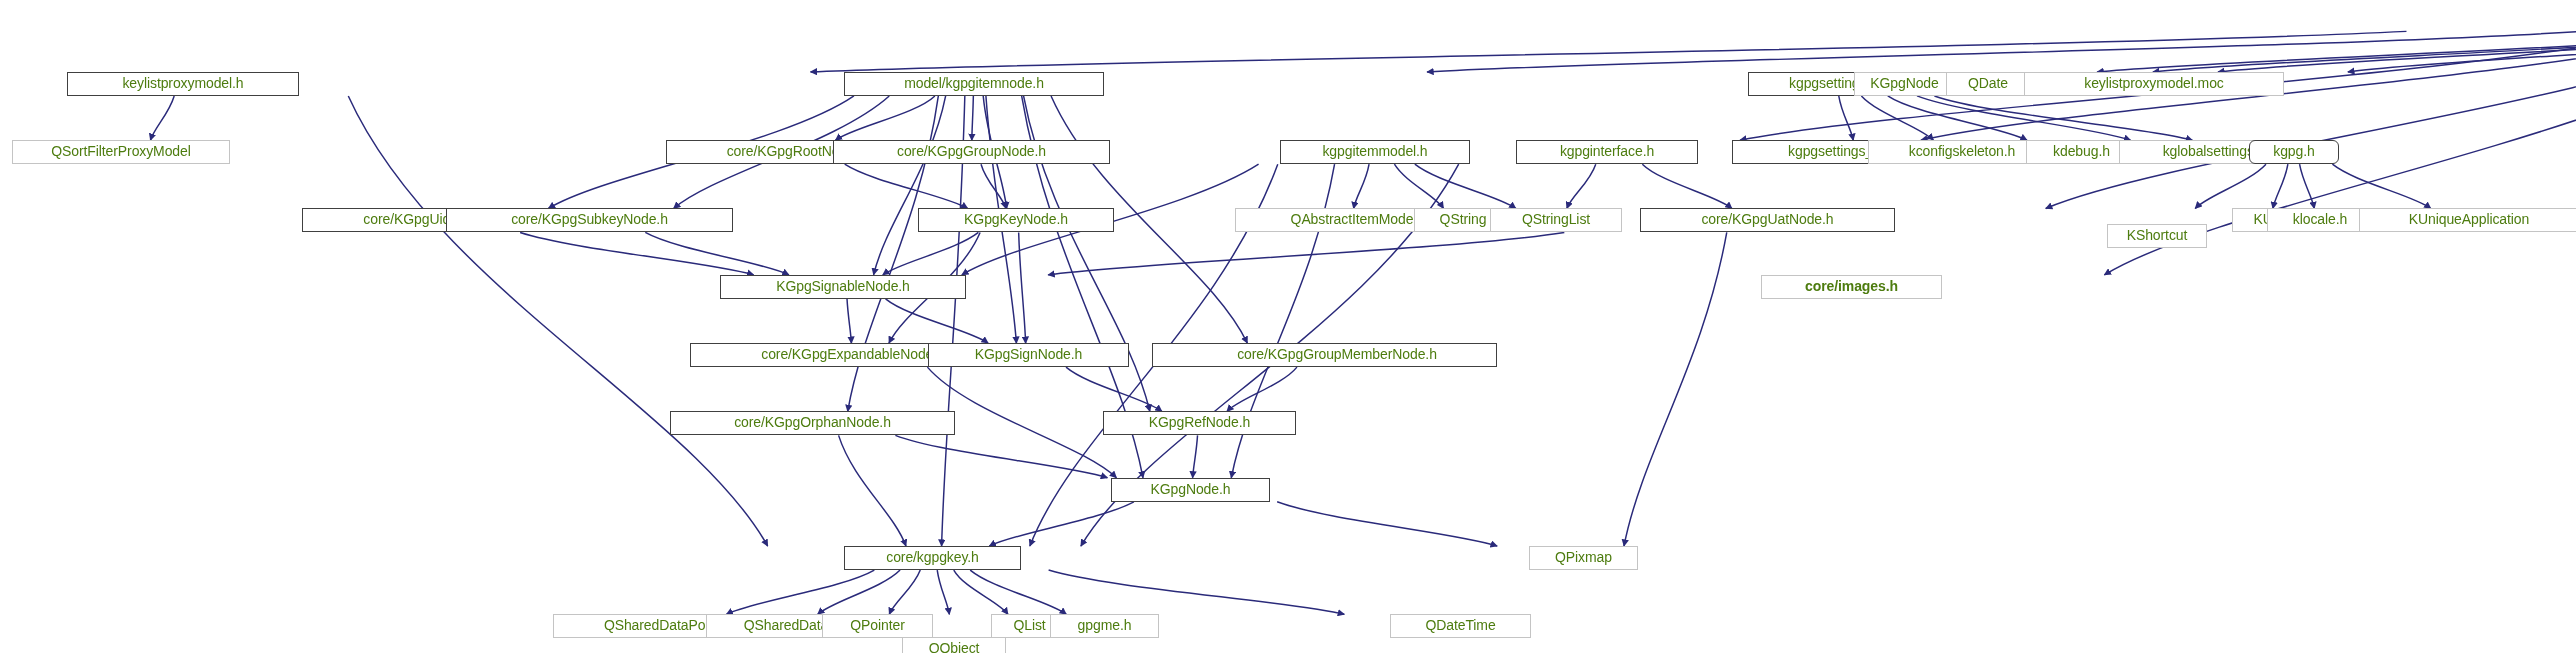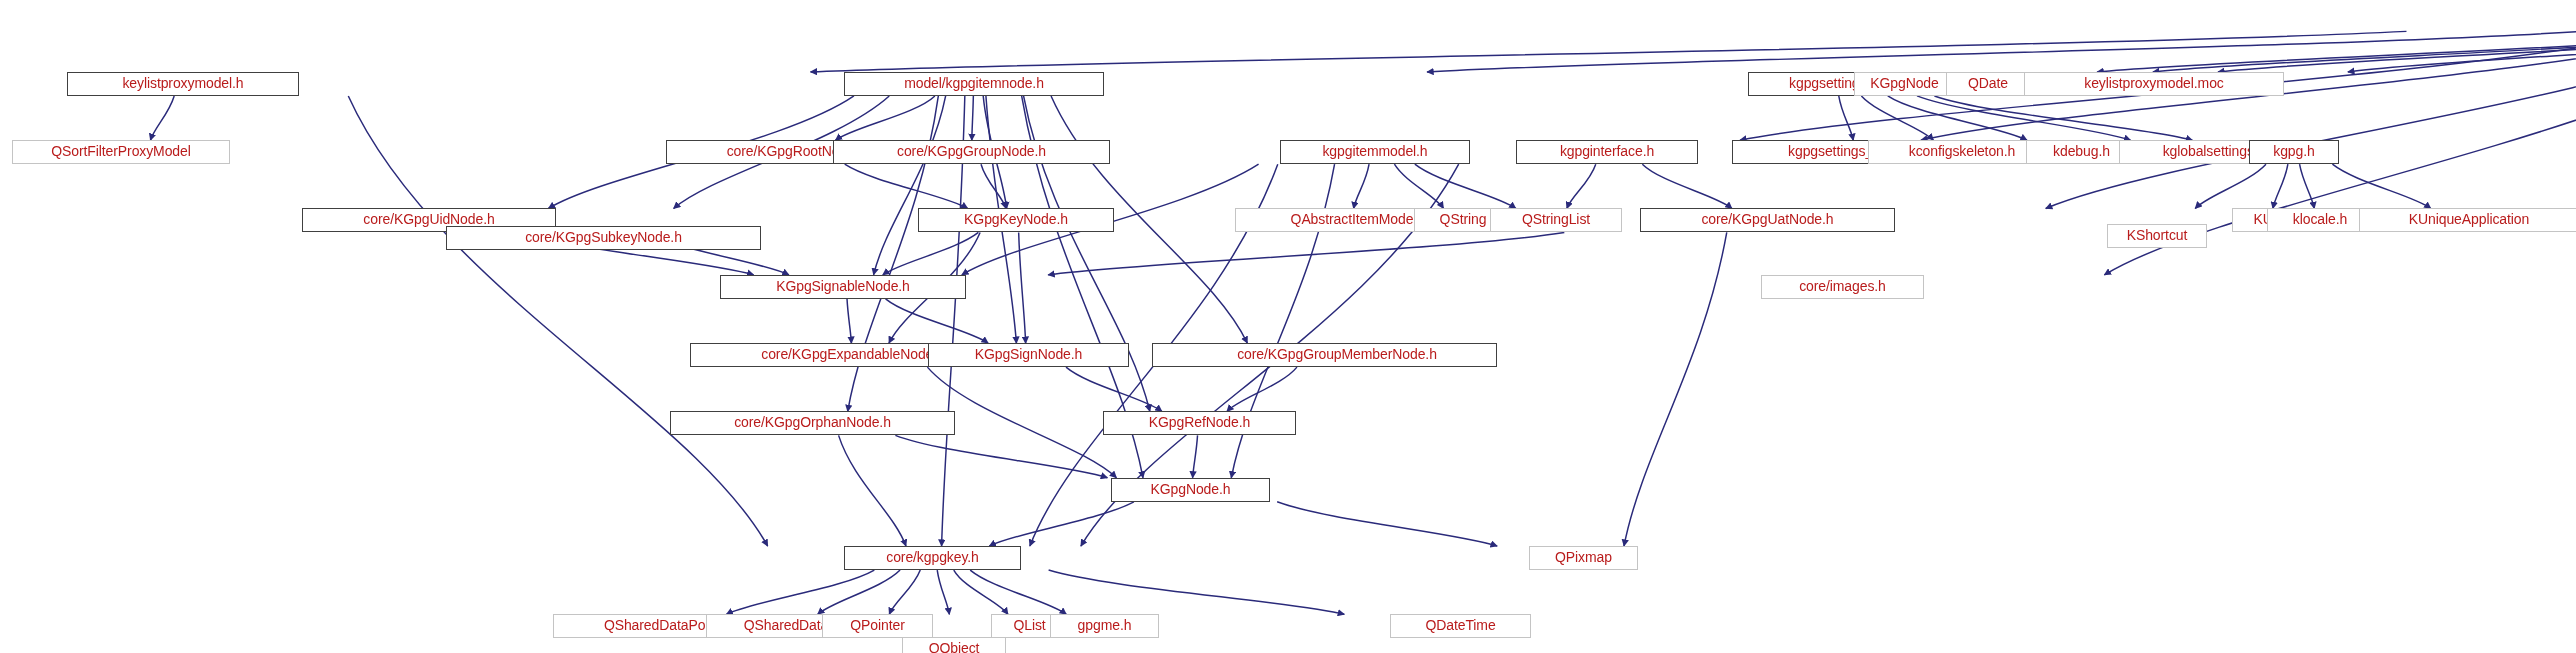--- a/index.html
+++ b/index.html
@@ -26,21 +26,21 @@
   .node {
     position: absolute;
     box-sizing: border-box;
     display: flex;
     align-items: center;
     justify-content: center;
     height: 24px;
     background: #ffffff;
     border: 0.9px solid #c4c4c4;
     font-size: 14px;
-    color: #b91c1c;
+    color: #4d7c0f;
     white-space: nowrap;
     line-height: 1;
     letter-spacing: -0.1px;
   }
   .node.strong {
     border: 1.5px solid #404040;
   }
   .node span {
     display: block;
     padding: 0 6.5px;
@@ -167,27 +167,27 @@
       </div>
       <div class="node " style="left: 1868px; top: 140px; width: 188px;">
         <span>kconfigskeleton.h</span>
       </div>
       <div class="node " style="left: 2026px; top: 140px; width: 111px;">
         <span>kdebug.h</span>
       </div>
       <div class="node " style="left: 2119px; top: 140px; width: 190px;">
         <span>kglobalsettings.h</span>
       </div>
-      <div class="node strong" style="left: 2249px; top: 140px; width: 90px;">
+      <div class="node strong" style="left: 2249px; top: 140px; width: 90px; border-radius: 6px;">
         <span>kgpg.h</span>
       </div>
       <div class="node strong" style="left: 302px; top: 208px; width: 254px;">
         <span>core/KGpgUidNode.h</span>
       </div>
-      <div class="node strong" style="left: 446px; top: 208px; width: 315px; margin-top: 18px;">
+      <div class="node strong" style="left: 446px; top: 208px; width: 287px;">
         <span>core/KGpgSubkeyNode.h</span>
       </div>
       <div class="node strong" style="left: 918px; top: 208px; width: 196px;">
         <span>KGpgKeyNode.h</span>
       </div>
       <div class="node " style="left: 1235px; top: 208px; width: 225px; padding-left: 12px;">
         <span>QAbstractItemModel</span>
       </div>
       <div class="node " style="left: 1414px; top: 208px; width: 98px;">
         <span>QString</span>
@@ -206,21 +206,21 @@
       </div>
       <div class="node " style="left: 2267px; top: 208px; width: 106px;">
         <span>klocale.h</span>
       </div>
       <div class="node " style="left: 2359px; top: 208px; width: 220px;">
         <span>KUniqueApplication</span>
       </div>
       <div class="node strong" style="left: 720px; top: 275px; width: 246px;">
         <span>KGpgSignableNode.h</span>
       </div>
-      <div class="node " style="left: 1761px; top: 275px; width: 163px;">
+      <div class="node " style="left: 1761px; top: 275px; width: 181px; font-weight: bold;">
         <span>core/images.h</span>
       </div>
       <div class="node strong" style="left: 690px; top: 343px; width: 326px;">
         <span>core/KGpgExpandableNode.h</span>
       </div>
       <div class="node strong" style="left: 928px; top: 343px; width: 201px;">
         <span>KGpgSignNode.h</span>
       </div>
       <div class="node strong" style="left: 1152px; top: 343px; width: 345px; padding-left: 25px;">
         <span>core/KGpgGroupMemberNode.h</span>

